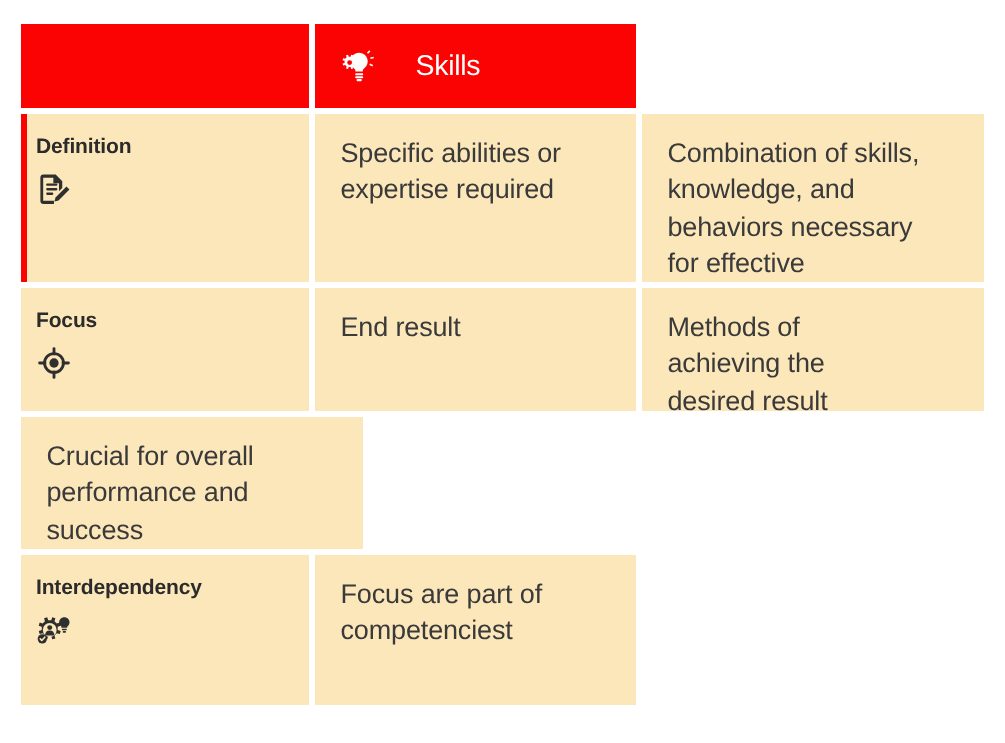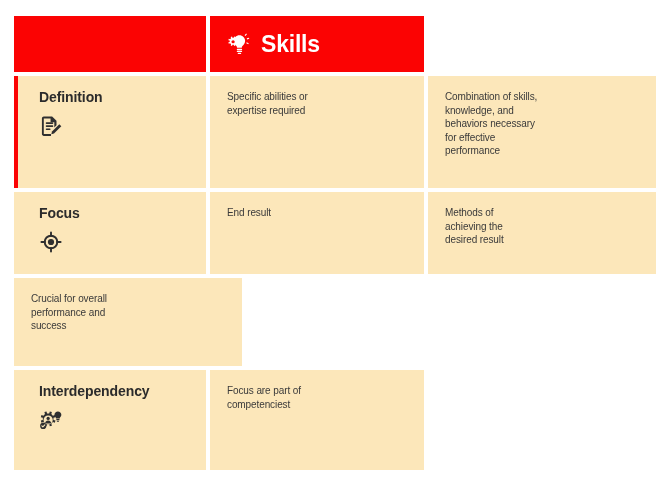--- a/index.html
+++ b/index.html
@@ -48,45 +48,45 @@
     background: #fb0303;
     height: 56px;
     display: flex;
     align-items: center;
     padding-left: 17px;
     color: #ffffff;
   }
   #table-header .col-0 { padding-left: 0; }
 
   .hdr-label {
-    font-size: 23px;
-    font-weight: 700;
+    font-size: 19px;
+    font-weight: 400;
     letter-spacing: -0.2px;
     line-height: 1;
-    margin-left: 9px;
+    margin-left: 25px;
     white-space: nowrap;
   }
   .hdr-icon {
     display: flex;
     align-items: center;
     justify-content: center;
     flex: 0 0 auto;
   }
 
   
   .body-row {
     margin-bottom: 4px;
   }
   .body-row .t-cell {
     background: #fce7ba;
     display: block;
     padding: 14px 17px 12px 17px;
   }
   .body-row .col-0 {
-    padding-left: 21px;
+    padding-left: 6px;
     border-left: 4px solid #fb0303;
   }
   
   #row-definition .col-0 { border-left-color: #fb0303; }
   #row-focus .col-0,
   #row-importance .col-0,
   #row-interdependency .col-0 { border-left-color: transparent; }
 
   .row-h-0 .t-cell { height: 112px; }
   .row-h-1 .t-cell { height: 82px; }
@@ -100,21 +100,21 @@
     letter-spacing: -0.1px;
     line-height: 1.1;
     margin: 0 0 9px 0;
     white-space: nowrap;
   }
   .row-icon {
     display: block;
     color: #2f2f2f;
   }
   .cell-text {
-    font-size: 10px;
+    font-size: 18px;
     color: #3a3a3a;
     line-height: 1.35;
     letter-spacing: -0.1px;
     white-space: pre-line;
     margin: 0;
   }
 </style>
 </head>
 <body>
 

